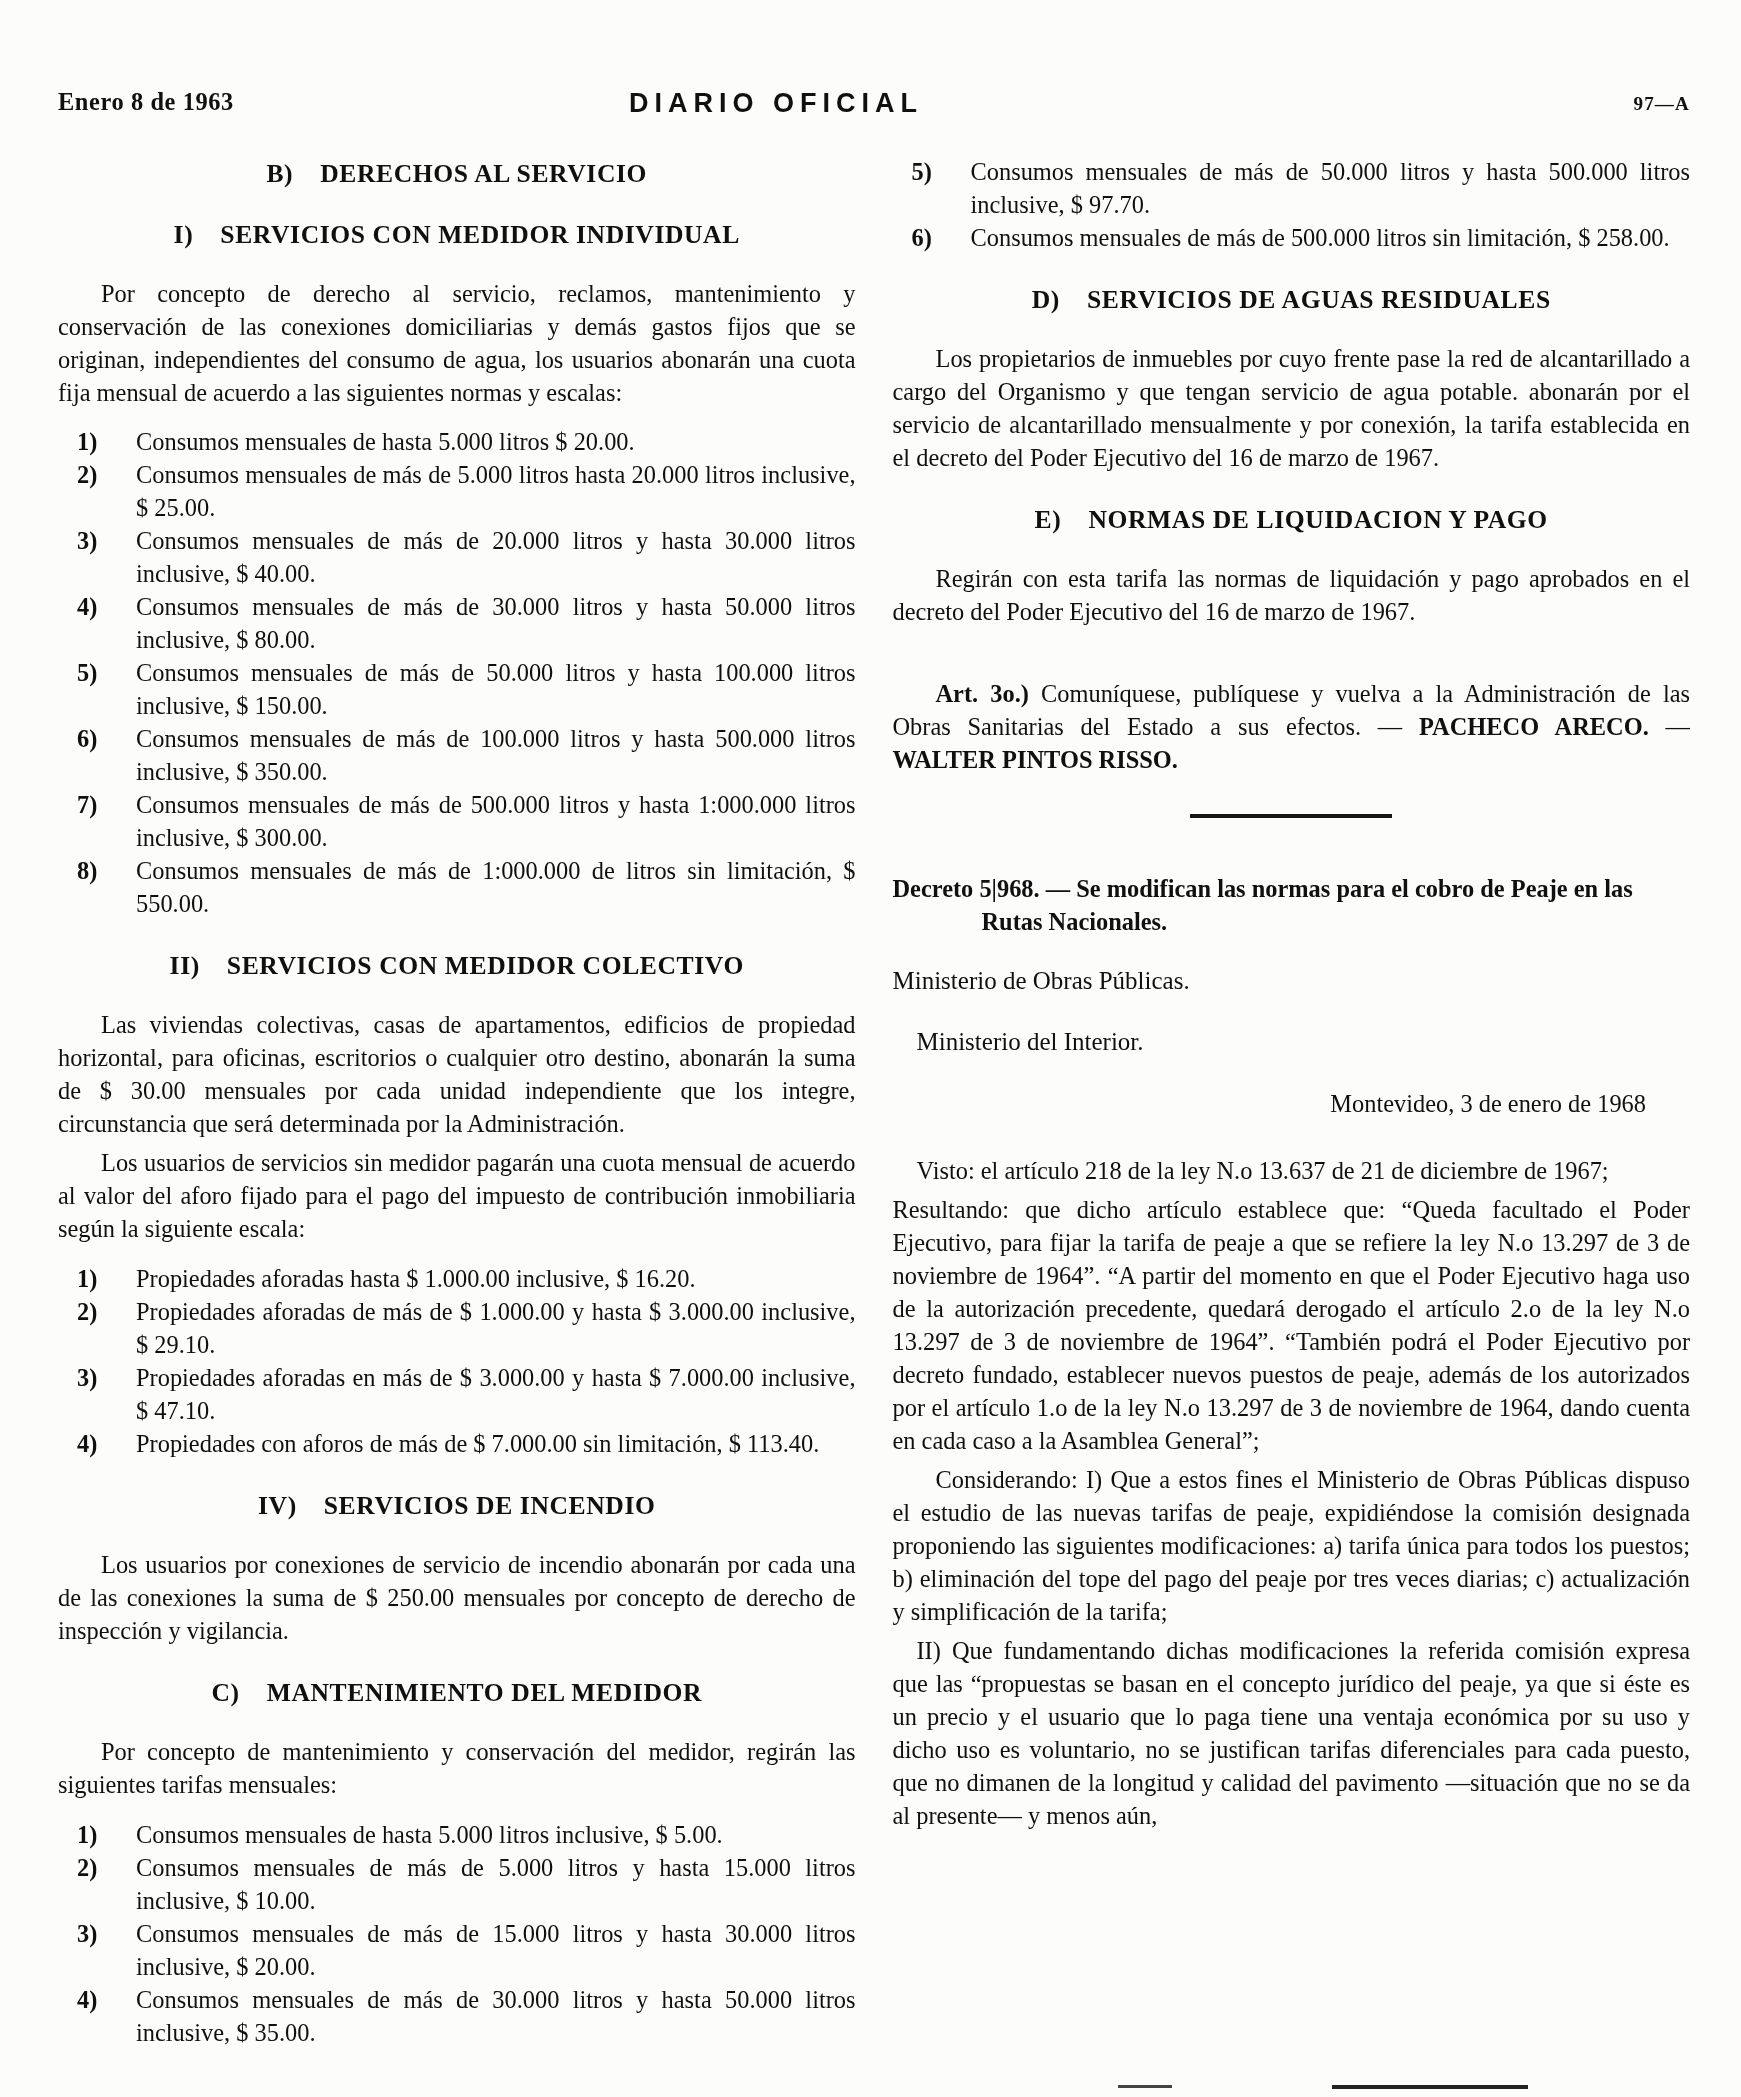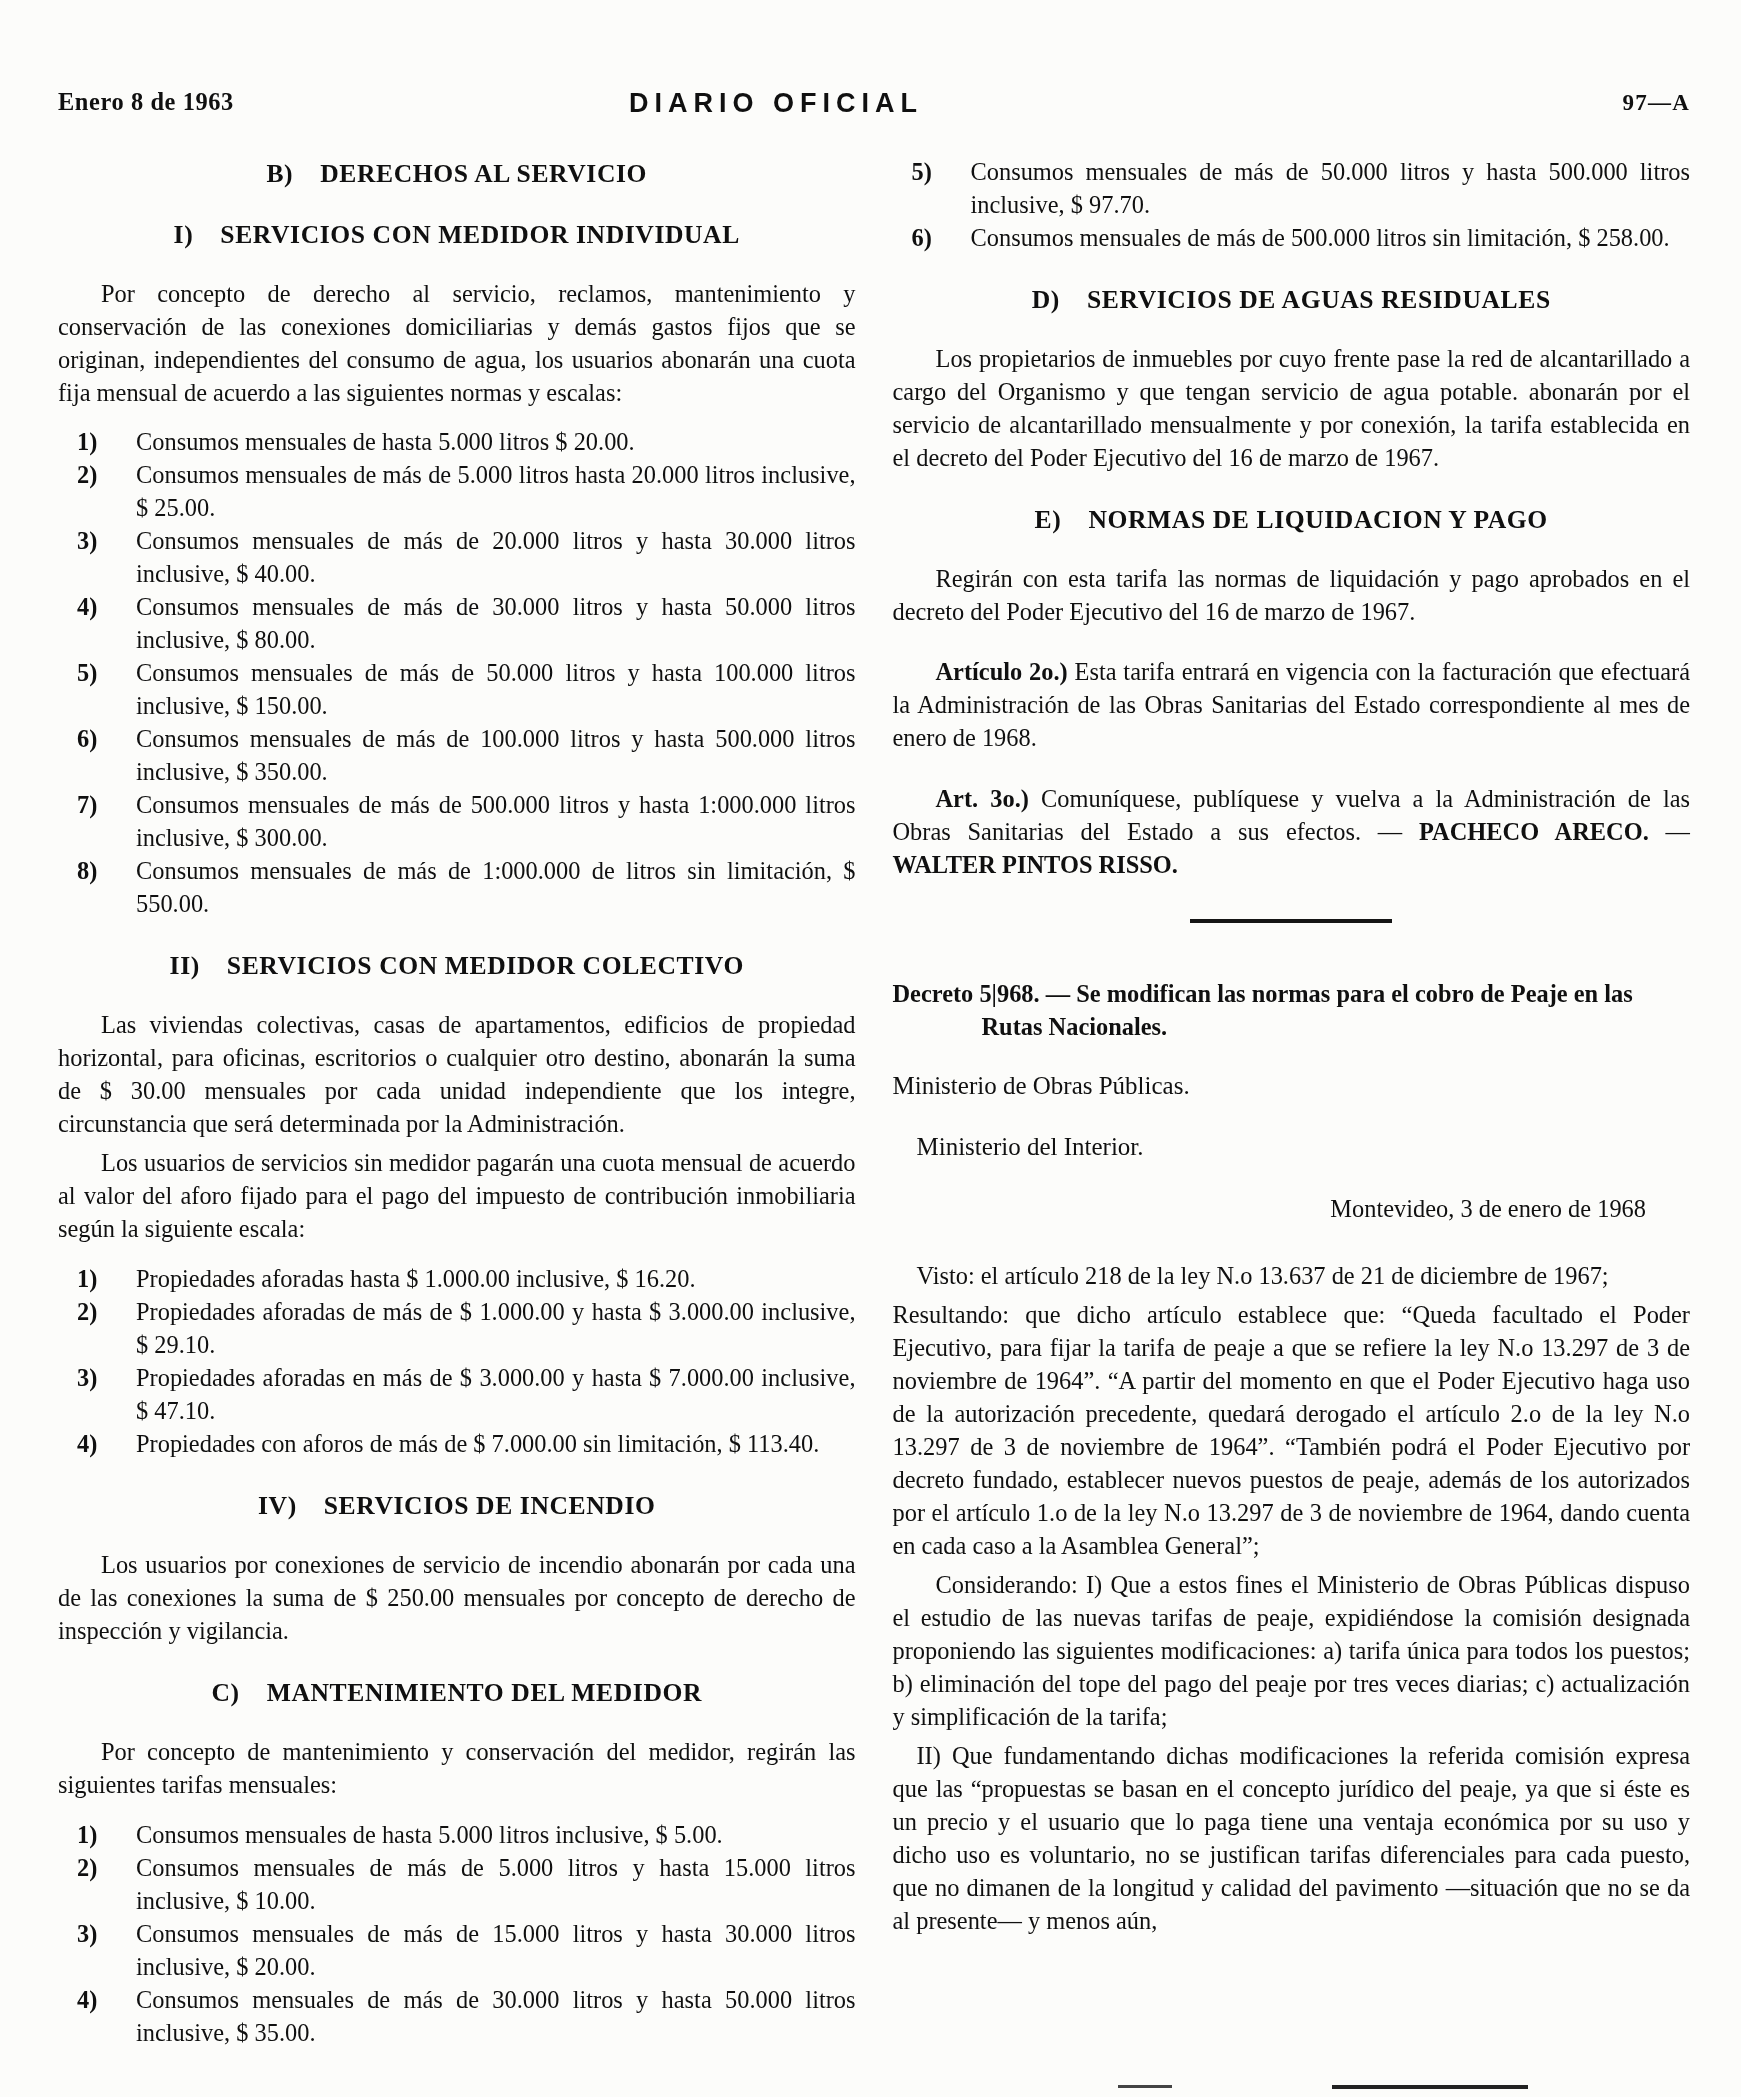--- a/index.html
+++ b/index.html
@@ -22,21 +22,21 @@
     font-weight:bold;
     margin-bottom:39px;
     position:relative;
   }
   .m-date{font-size:24.4px;letter-spacing:0.6px;}
   .m-title{
     position:absolute;left:44%;transform:translateX(-50%);
     font-size:27px;letter-spacing:6px;
     font-family:"Liberation Sans","DejaVu Sans",sans-serif;
   }
-  .m-page{font-size:23px;letter-spacing:1.2px;}
+  .m-page{font-size:19px;letter-spacing:1.2px;}
   
   .cols{display:flex;gap:37px;}
   .col{flex:1 1 0;min-width:0;}
   
   .heading{
     text-align:center;
     font-weight:bold;
     font-size:25.6px;
     letter-spacing:0.6px;
     margin:31px 0 27px 0;
@@ -196,21 +196,20 @@
       <p class="para">Los propietarios de inmuebles por cuyo frente pase la red de alcantarillado a cargo del Organismo y que tengan servicio de agua potable. abonarán por el servicio de alcantarillado mensualmente y por conexión, la tarifa establecida en el decreto del Poder Ejecutivo del 16 de marzo de 1967.</p>
 
       <div class="heading">
         <span class="pfx">E)</span><span>NORMAS DE LIQUIDACION Y PAGO</span>
       </div>
 
       <p class="para">Regirán con esta tarifa las normas de liquidación y pago aprobados en el decreto del Poder Ejecutivo del 16 de marzo de 1967.</p>
 
       <div class="gap-lg"></div>
 
-      <p class="para"><span class="lead">Artículo 2o.)</span><span> Esta tarifa entrará en vigencia con la facturación que efectuará la Administración de las Obras Sanitarias del Estado correspondiente al mes de enero de 1968.</span></p>
 
       <div class="gap-lg"></div>
 
       <p class="para"><span class="lead">Art. 3o.)</span><span> Comuníquese, publíquese y vuelva a la Administración de las Obras Sanitarias del Estado a sus efectos. — </span><span class="signer">PACHECO ARECO.</span><span> — </span><span class="signer">WALTER PINTOS RISSO.</span></p>
 
       <div class="sep-rule"></div>
 
 
       <p class="decree-title">Decreto 5|968. — Se modifican las normas para el cobro de Peaje en las Rutas Nacionales.</p>
 

